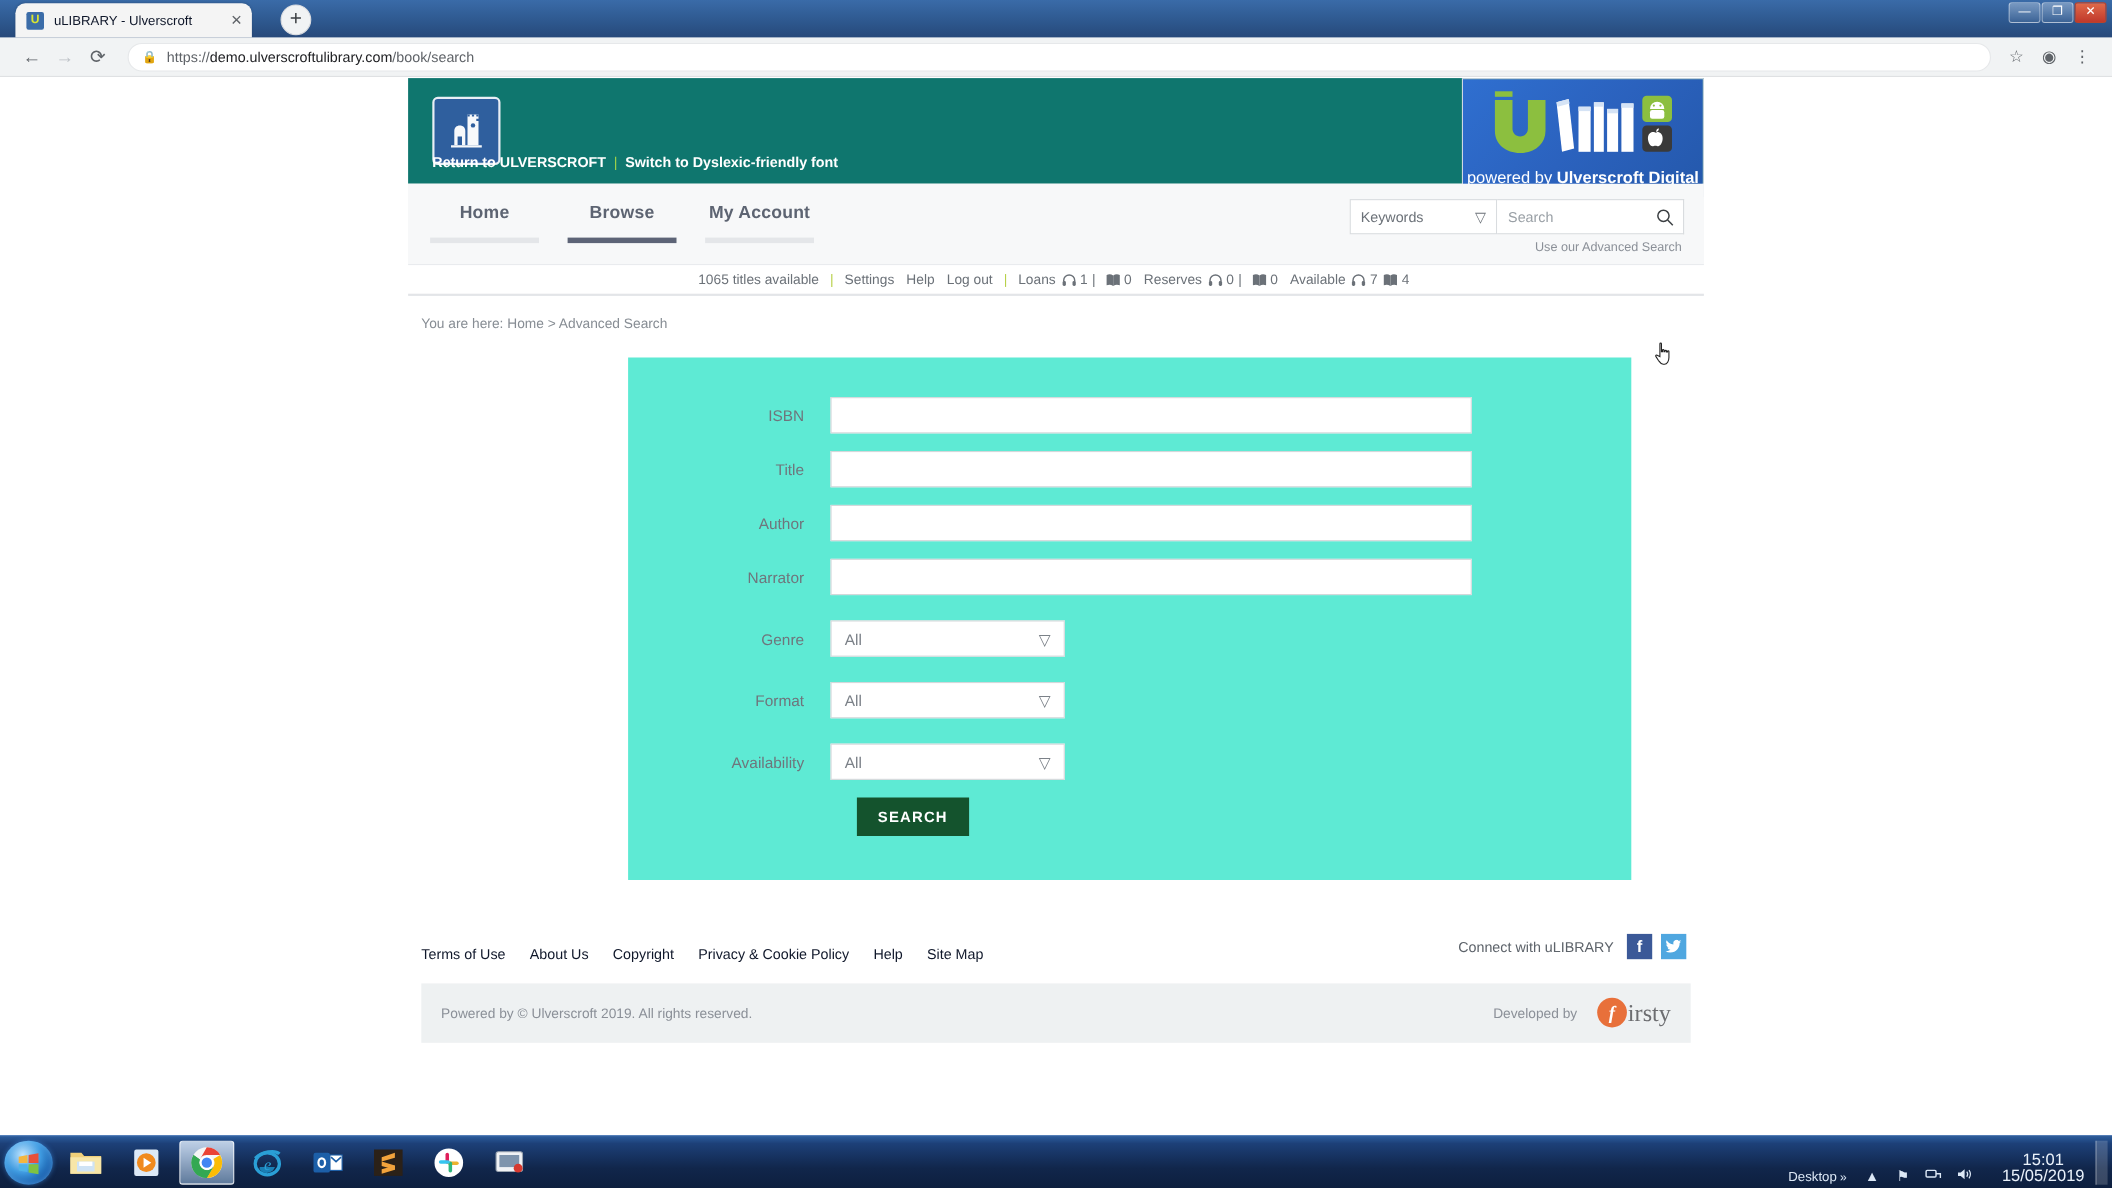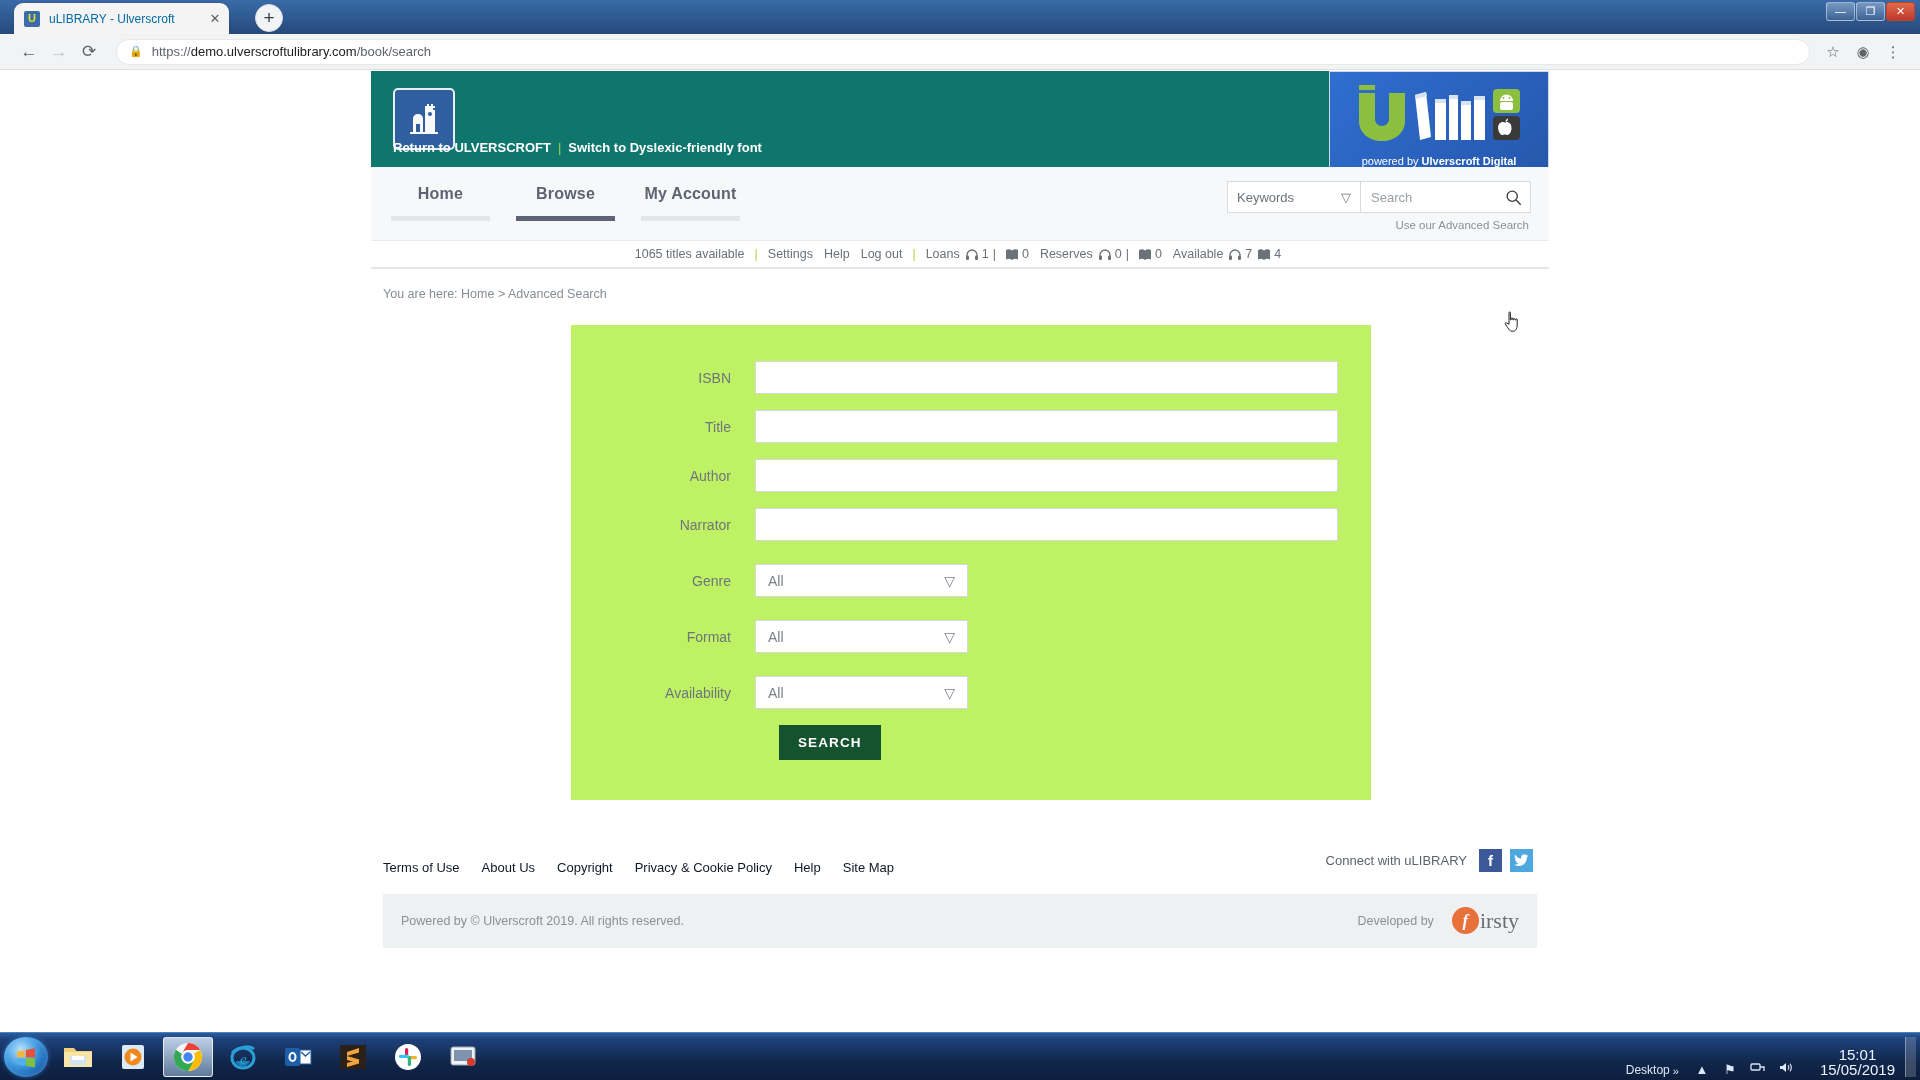--- a/index.html
+++ b/index.html
@@ -31,21 +31,21 @@
     display: flex; align-items: center; padding: 0 6px 0 10px;
     box-shadow: 0 -1px 2px rgba(0,0,0,.12);
   }
   .tab-favicon {
     width: 16px; height: 16px; flex: none; margin-right: 9px;
     background: #3b6ca8; border-radius: 2px;
     display: flex; align-items: center; justify-content: center;
     color: #d8e431; font-size: 11px; font-weight: bold; line-height: 1;
   }
   .tab-title {
-    flex: 1 1 auto; font-size: 12px; color: #0369a1;
+    flex: 1 1 auto; font-size: 12px; color: #0f172a;
     white-space: nowrap; overflow: hidden; text-overflow: ellipsis;
   }
   .tab-close {
     width: 16px; height: 16px; flex: none; color: #5f6368;
     font-size: 13px; text-align: center; line-height: 15px; cursor: pointer;
   }
   .newtab {
     position: absolute; left: 255px; top: 4px; width: 28px; height: 28px;
     border-radius: 50%; background: #f1f3f4;
     color: #3c4043; font-size: 19px; line-height: 26px; text-align: center;
@@ -102,21 +102,21 @@
     font-size: 13px; font-weight: bold; color: #ffffff;
   }
   .banner-links a { color: #fff; text-decoration: none; cursor: pointer; }
   .banner-links .sep { color: #9fd24a; margin: 0 7px; font-weight: normal; }
   .ulogo {
     position: absolute; right: 0; top: 0; width: 220px; height: 108px;
     background: linear-gradient(135deg,#2f6fd0 0%,#2b62be 50%,#2458ab 100%);
     border: 1px solid #cfd8e3;
     display: flex; flex-direction: column; align-items: center; justify-content: center;
   }
-  .ulogo-tag { font-size: 11px; color: #fff; margin-top: 12px; }
+  .ulogo-tag { font-size: 15px; color: #fff; margin-top: 12px; }
   .ulogo-tag b { font-weight: bold; }
 
   
   .navstrip { height: 74px; background: #f7f8f9; position: relative;
               border-bottom: 1px solid #e9ebee; }
   .mainnav { position: absolute; left: 12px; top: 18px; display: flex; }
   .navitem { position: relative; padding: 0 0 18px 0; margin-right: 10px;
              width: 115px; text-align: center; cursor: pointer; }
   .navitem span { font-size: 16px; font-weight: bold; color: #5d6472;
                   letter-spacing: .2px; }
@@ -150,22 +150,22 @@
   .statusstrip .plain { cursor: default; }
   .vsep { color: #b8d14a; margin: 0 10px; }
   .gap { display: inline-block; width: 11px; }
   .mini { display: inline-block; vertical-align: -2px; margin: 0 3px 0 5px; }
 
   
   .crumb { font-size: 12.5px; color: #878d94; padding: 18px 0 0 12px; }
   .crumb a { color: #878d94; text-decoration: none; cursor: pointer; }
 
   
-  .card { margin: 24px 0 0 200px; width: 800px; min-height: 384px;
-          background: #bef264; padding: 36px 0 40px 0; }
+  .card { margin: 24px 0 0 200px; width: 912px; min-height: 384px;
+          background: #5eead4; padding: 36px 0 40px 0; }
   .row { display: flex; align-items: center; margin-bottom: 16px; }
   .row .lbl { width: 184px; text-align: right; padding-right: 24px;
               font-size: 14px; color: #6f757c; }
   .row input.txt {
     width: 583px; height: 33px; background: #fff;
     border: 1px solid #d3d8da; font-size: 14px; color: #333;
     padding: 0 9px; font-family: "Liberation Sans", sans-serif; outline: none;
   }
   .row .sel {
     width: 213px; height: 33px; background: #fff; border: 1px solid #d3d8da;

